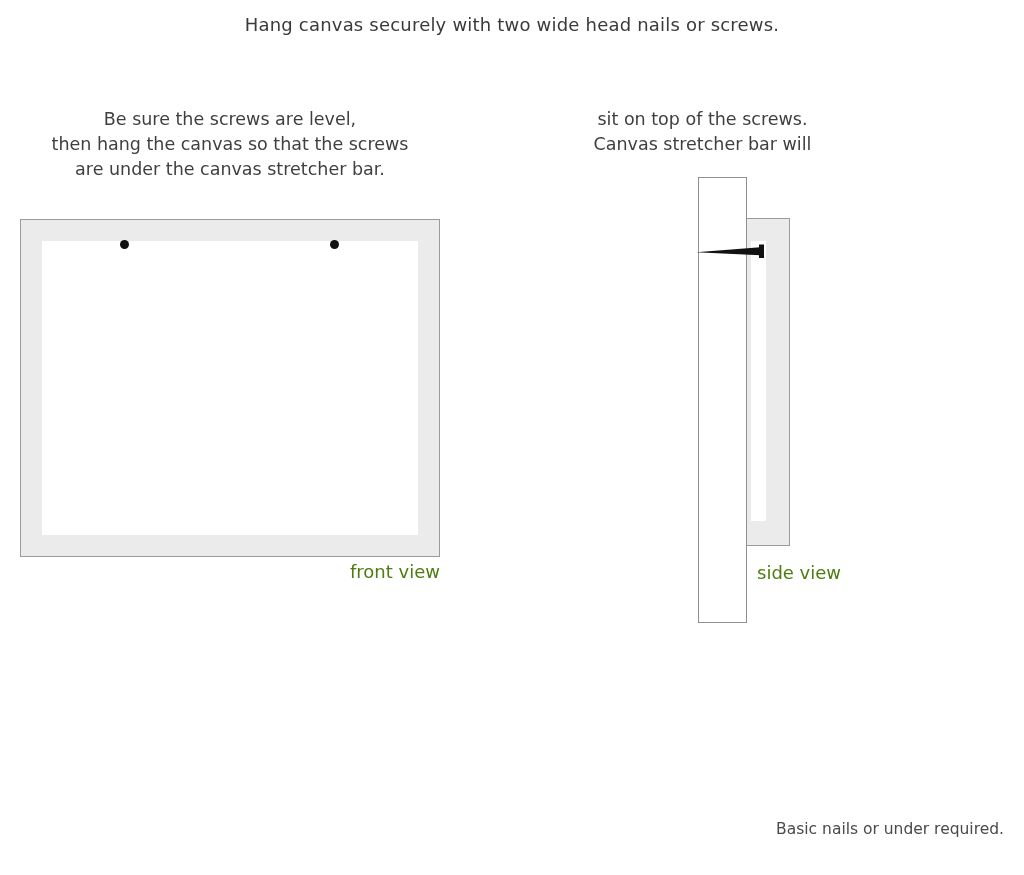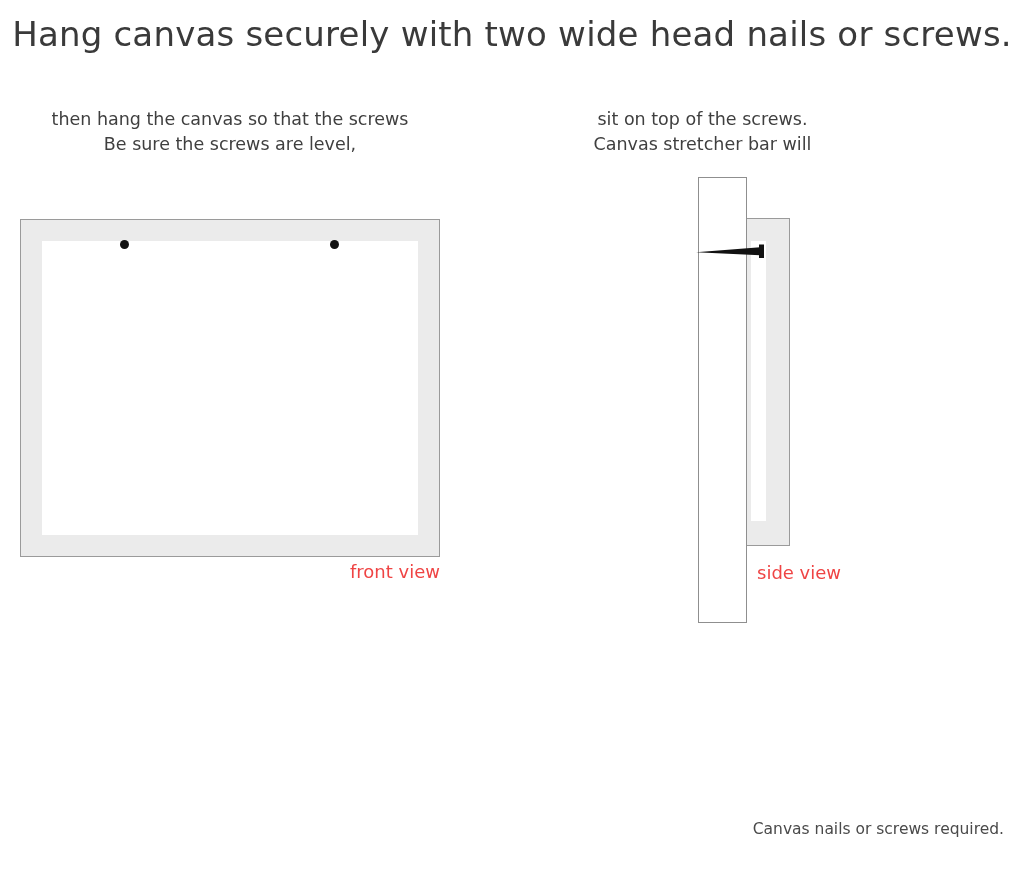--- a/index.html
+++ b/index.html
@@ -16,21 +16,21 @@
     overflow: hidden;
   }
 
   
   .title {
     position: absolute;
     left: 0;
     top: 14px;
     width: 1024px;
     text-align: center;
-    font-size: 34px;
+    font-size: 18px;
     font-weight: 400;
     letter-spacing: 0.2px;
     color: #3a3a3a;
     white-space: nowrap;
   }
 
   
   .caption {
     position: absolute;
     text-align: center;
@@ -82,21 +82,21 @@
     height: 9px;
     border-radius: 50%;
     background: #111111;
   }
   .screw-dot.left  { left: 100px; top: 21px; }
   .screw-dot.right { left: 310px; top: 21px; }
 
   .view-label {
     position: absolute;
     font-size: 18px;
-    color: #ef4444;
+    color: #4d7c0f;
     white-space: nowrap;
   }
   .label-front {
     left: 300px;
     top: 561px;
     width: 140px;
     text-align: right;
   }
   .label-side {
     left: 757px;
@@ -162,22 +162,23 @@
     color: #4a4a4a;
   }
   .footer div { white-space: nowrap; }
 </style>
 </head>
 <body>
 
 <div class="title">Hang canvas securely with two wide head nails or screws.</div>
 
 <div class="caption caption-left">
+  <div>Be sure the screws are level,</div>
   <div>then hang the canvas so that the screws</div>
-  <div>Be sure the screws are level,</div>
+  <div>are under the canvas stretcher bar.</div>
 </div>
 
 <div class="caption caption-right">
   <div>sit on top of the screws.</div>
   <div>Canvas stretcher bar will</div>
 </div>
 
 <div class="front-view">
   <div class="frame-outer">
     <div class="frame-inner"></div>
@@ -193,14 +194,14 @@
   </div>
   <div class="wall"></div>
   <svg class="screw-side" viewBox="0 0 76 22">
     <path d="M0 12.2 L64 7.2 L64 15.2 Z" fill="#111111"></path>
     <rect x="63" y="4.5" width="5" height="13.5" fill="#111111"></rect>
   </svg>
 </div>
 <div class="view-label label-side">side view</div>
 
 <div class="footer">
-  <div>Canvas nails or screws required.</div>
+  <div>Basic nails or under required.</div>
 </div>
 
 </body></html>

